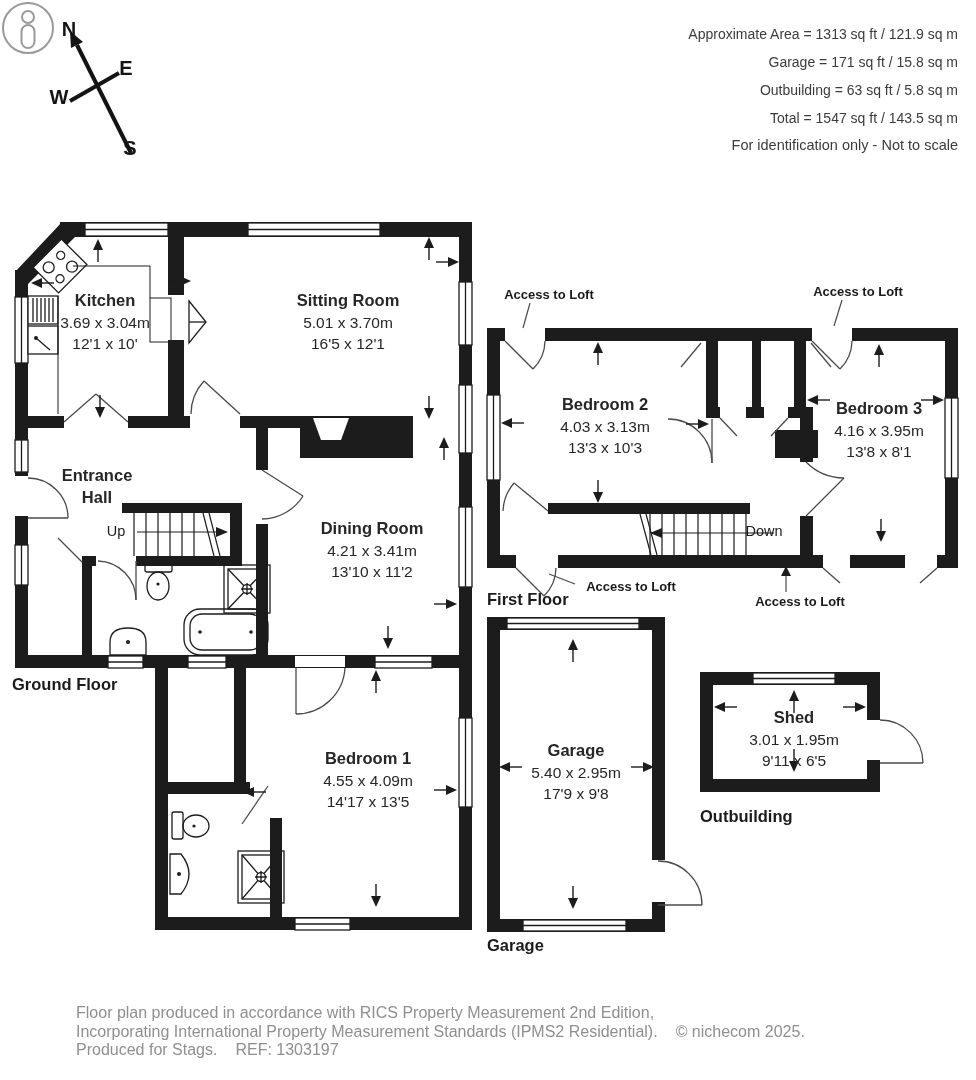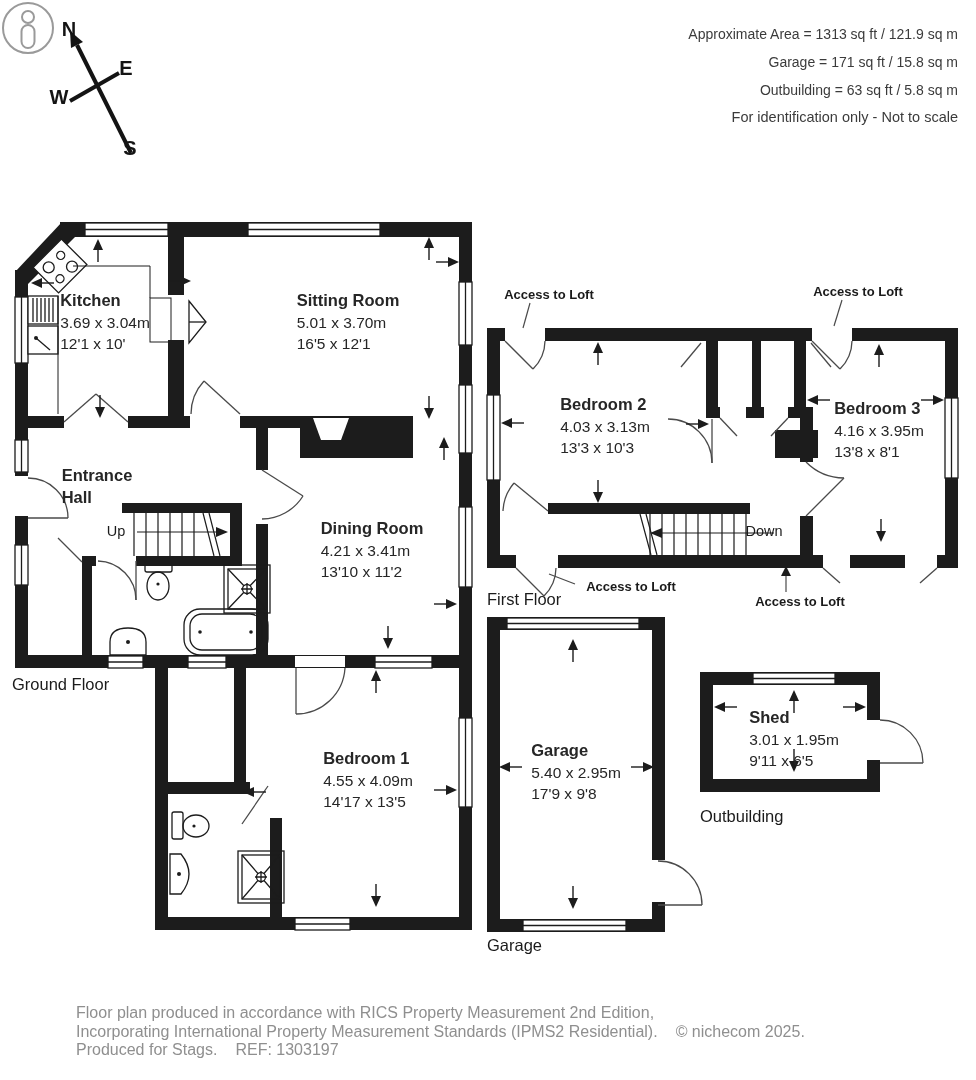--- a/index.html
+++ b/index.html
@@ -1,24 +1,24 @@
 <!DOCTYPE html>
 <html><head>
 <meta charset="utf-8">
 <style>
   html,body{margin:0;padding:0;background:#fff;font-family:"Liberation Sans",sans-serif;}
   #page{position:relative;width:976px;height:1080px;background:#fff;overflow:hidden;}
   #plan-svg{position:absolute;left:0;top:0;}
   .hdr{position:absolute;top:20px;right:18px;text-align:right;color:#3b3b3b;}
   .hdr-line{font-size:14px;line-height:28px;font-weight:400;}
   .hdr-note{font-size:14.5px;line-height:21px;margin-top:3px;}
-  .rlabel{position:absolute;transform:translate(-50%,-50%);text-align:left;color:#262626;white-space:nowrap;}
+  .rlabel{position:absolute;transform:translate(-50%,-50%);text-align:center;color:#262626;white-space:nowrap;}
   .rlabel .nm{font-weight:700;font-size:16.5px;line-height:21.5px;}
   .rlabel .dim{font-size:15.5px;line-height:21.5px;}
-  .cap{position:absolute;font-weight:400;font-size:16.5px;color:#1b1b1b;white-space:nowrap;}
+  .cap{position:absolute;font-weight:700;font-size:16.5px;color:#1b1b1b;white-space:nowrap;}
   .loft{position:absolute;transform:translate(-50%,-50%);font-weight:700;font-size:13px;color:#1b1b1b;white-space:nowrap;margin-left:13px;}
   .updn{position:absolute;transform:translate(-50%,-50%);font-weight:400;font-size:14.5px;color:#1b1b1b;}
   .footer{position:absolute;left:76px;top:1004px;color:#8f8f8f;font-size:16px;line-height:18.5px;}
   .footer .cp{margin-left:18px;}
   .ctxt{font-weight:700;font-size:20px;fill:#141414;}
 </style>
 </head>
 <body>
 
 <div id="page">
@@ -304,20 +304,21 @@
     <line x1="786" y1="592" x2="786" y2="575"></line>
     <polygon points="781,576 791,576 786,566" stroke="none"></polygon>
   </g>
 </svg>
 
   
   <div class="hdr">
     <div class="hdr-line">Approximate Area = 1313 sq ft / 121.9 sq m</div>
     <div class="hdr-line">Garage = 171 sq ft / 15.8 sq m</div>
     <div class="hdr-line">Outbuilding = 63 sq ft / 5.8 sq m</div>
+    <div class="hdr-line">Total = 1547 sq ft / 143.5 sq m</div>
     <div class="hdr-note">For identification only - Not to scale</div>
   </div>
 
   
   <div class="rlabel" style="left:105px;top:322px">
     <div class="nm">Kitchen</div>
     <div class="dim">3.69 x 3.04m</div>
     <div class="dim">12'1 x 10'</div>
   </div>
   <div class="rlabel" style="left:348px;top:322px">

